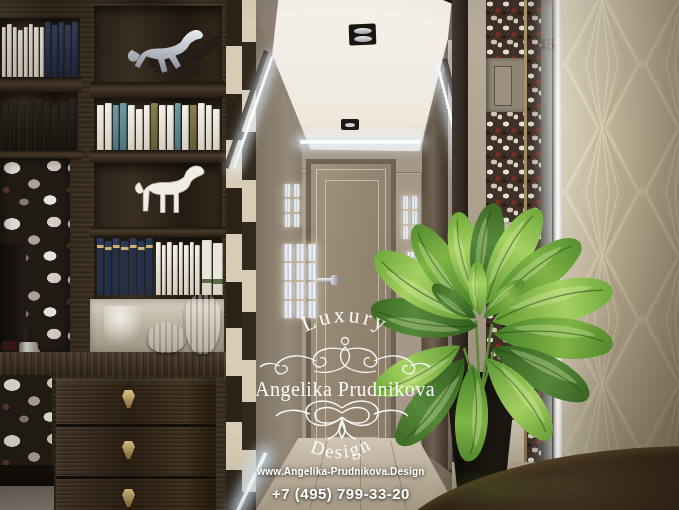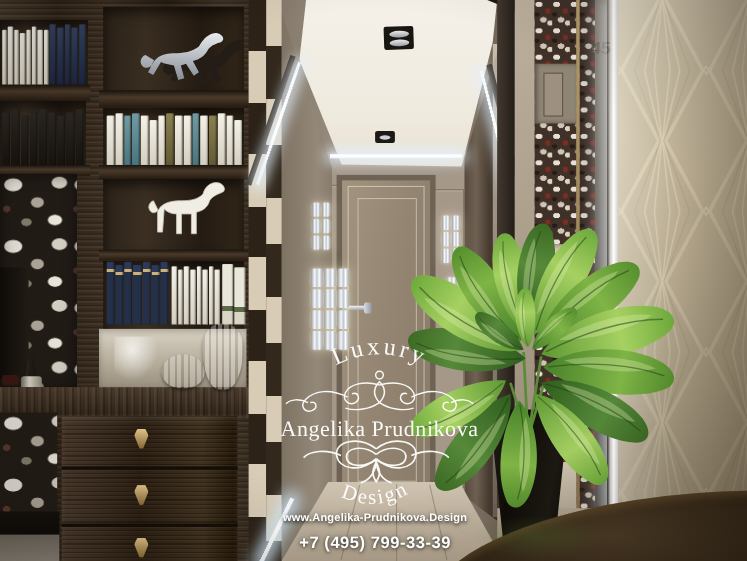--- a/index.html
+++ b/index.html
@@ -425,15 +425,15 @@
         <path d="M342,413 C330,404 314,407 315,416 C316,424 330,426 342,418"></path>
         <path d="M310,414 C296,408 282,410 276,416"></path>
         <path d="M342,418 C342,428 337,436 328,439"></path>
       </g>
       <use href="#fl2" xlink:href="#fl2" transform="matrix(-1,0,0,1,684,0)"></use>
       <path d="M342,420 C338,428 338,432 342,438 C346,432 346,428 342,420 Z"></path>
     </g>
   </svg>
 
   <div class="abs footer-line" style="left:228px;top:466px;width:226px;font-size:10px;letter-spacing:.2px;">www.Angelika-Prudnikova.Design</div>
-  <div class="abs footer-line" style="left:228px;top:485px;width:226px;font-size:15px;letter-spacing:.5px;">+7 (495) 799-33-39</div>
+  <div class="abs footer-line" style="left:228px;top:485px;width:226px;font-size:15px;letter-spacing:.5px;">+7 (495) 799-33-20</div>
 
 </div>
 
 </body></html>

